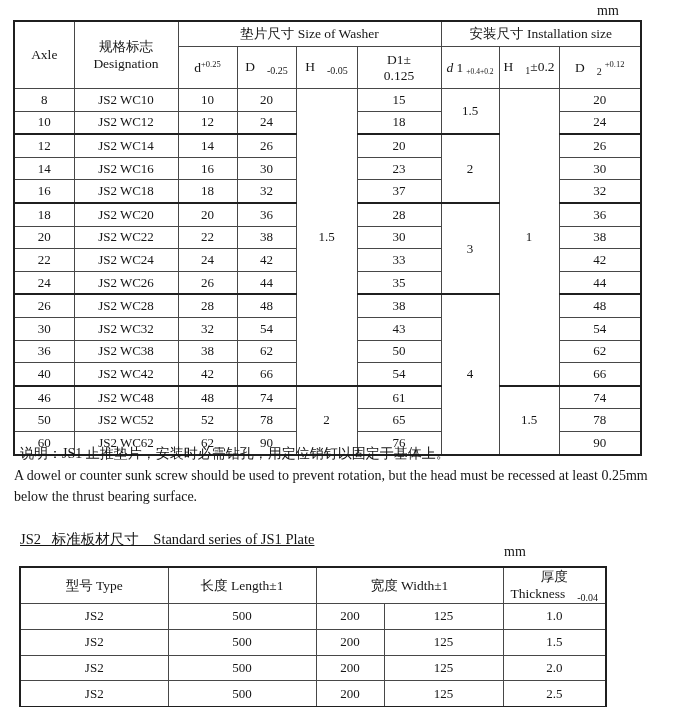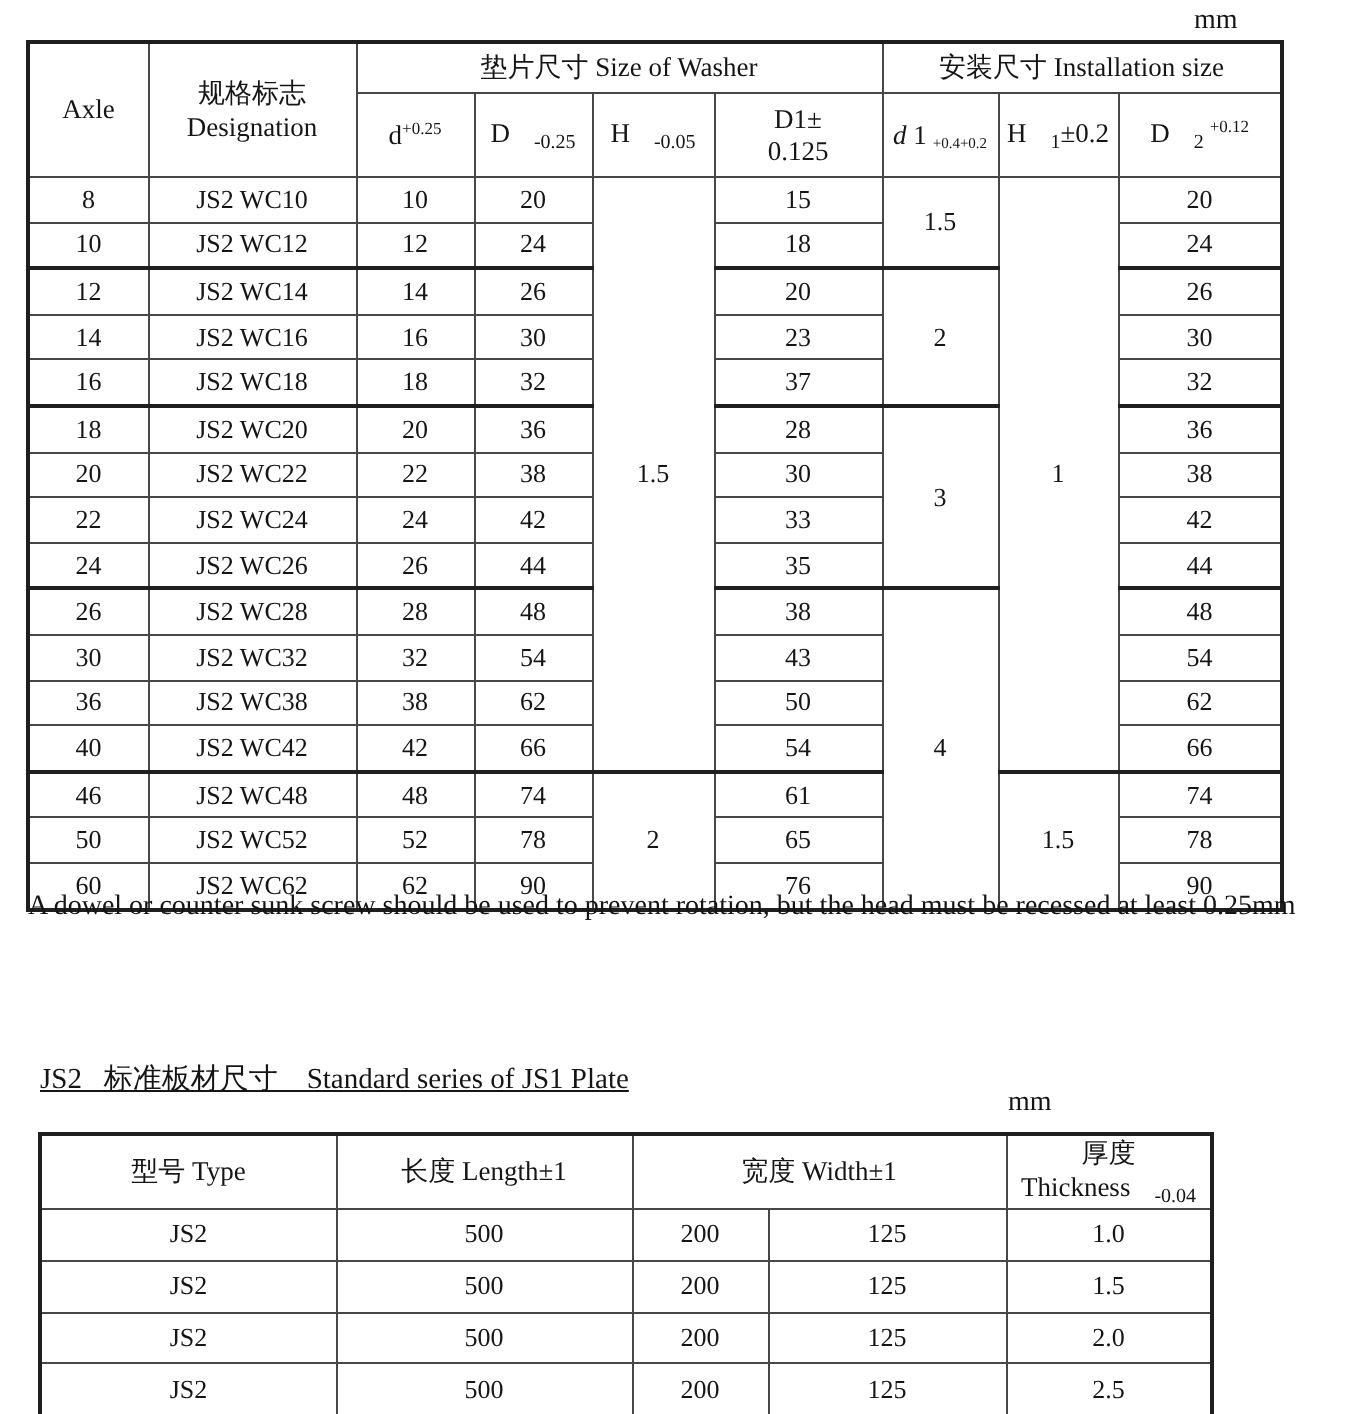--- a/index.html
+++ b/index.html
@@ -221,21 +221,23 @@
         <td>JS2 WC62</td>
         <td>62</td>
         <td>90</td>
         <td>76</td>
         <td>90</td>
       </tr>
     </tbody>
 </table>
 
 <div class="note">
+  <div class="zh">说明：JS1 止推垫片，安装时必需钻孔，用定位销钉以固定于基体上。</div>
   <div>A dowel or counter sunk screw should be used to prevent rotation, but the head must be recessed at least 0.25mm</div>
+  <div>below the thrust bearing surface.</div>
 </div>
 
 <div class="section-title">JS2   标准板材尺寸    Standard series of JS1 Plate</div>
 <div class="mm-bottom">mm</div>
 
 <table class="plate-table">
   <colgroup>
     <col style="width:148px">
       <col style="width:148px">
       <col style="width:68px">

